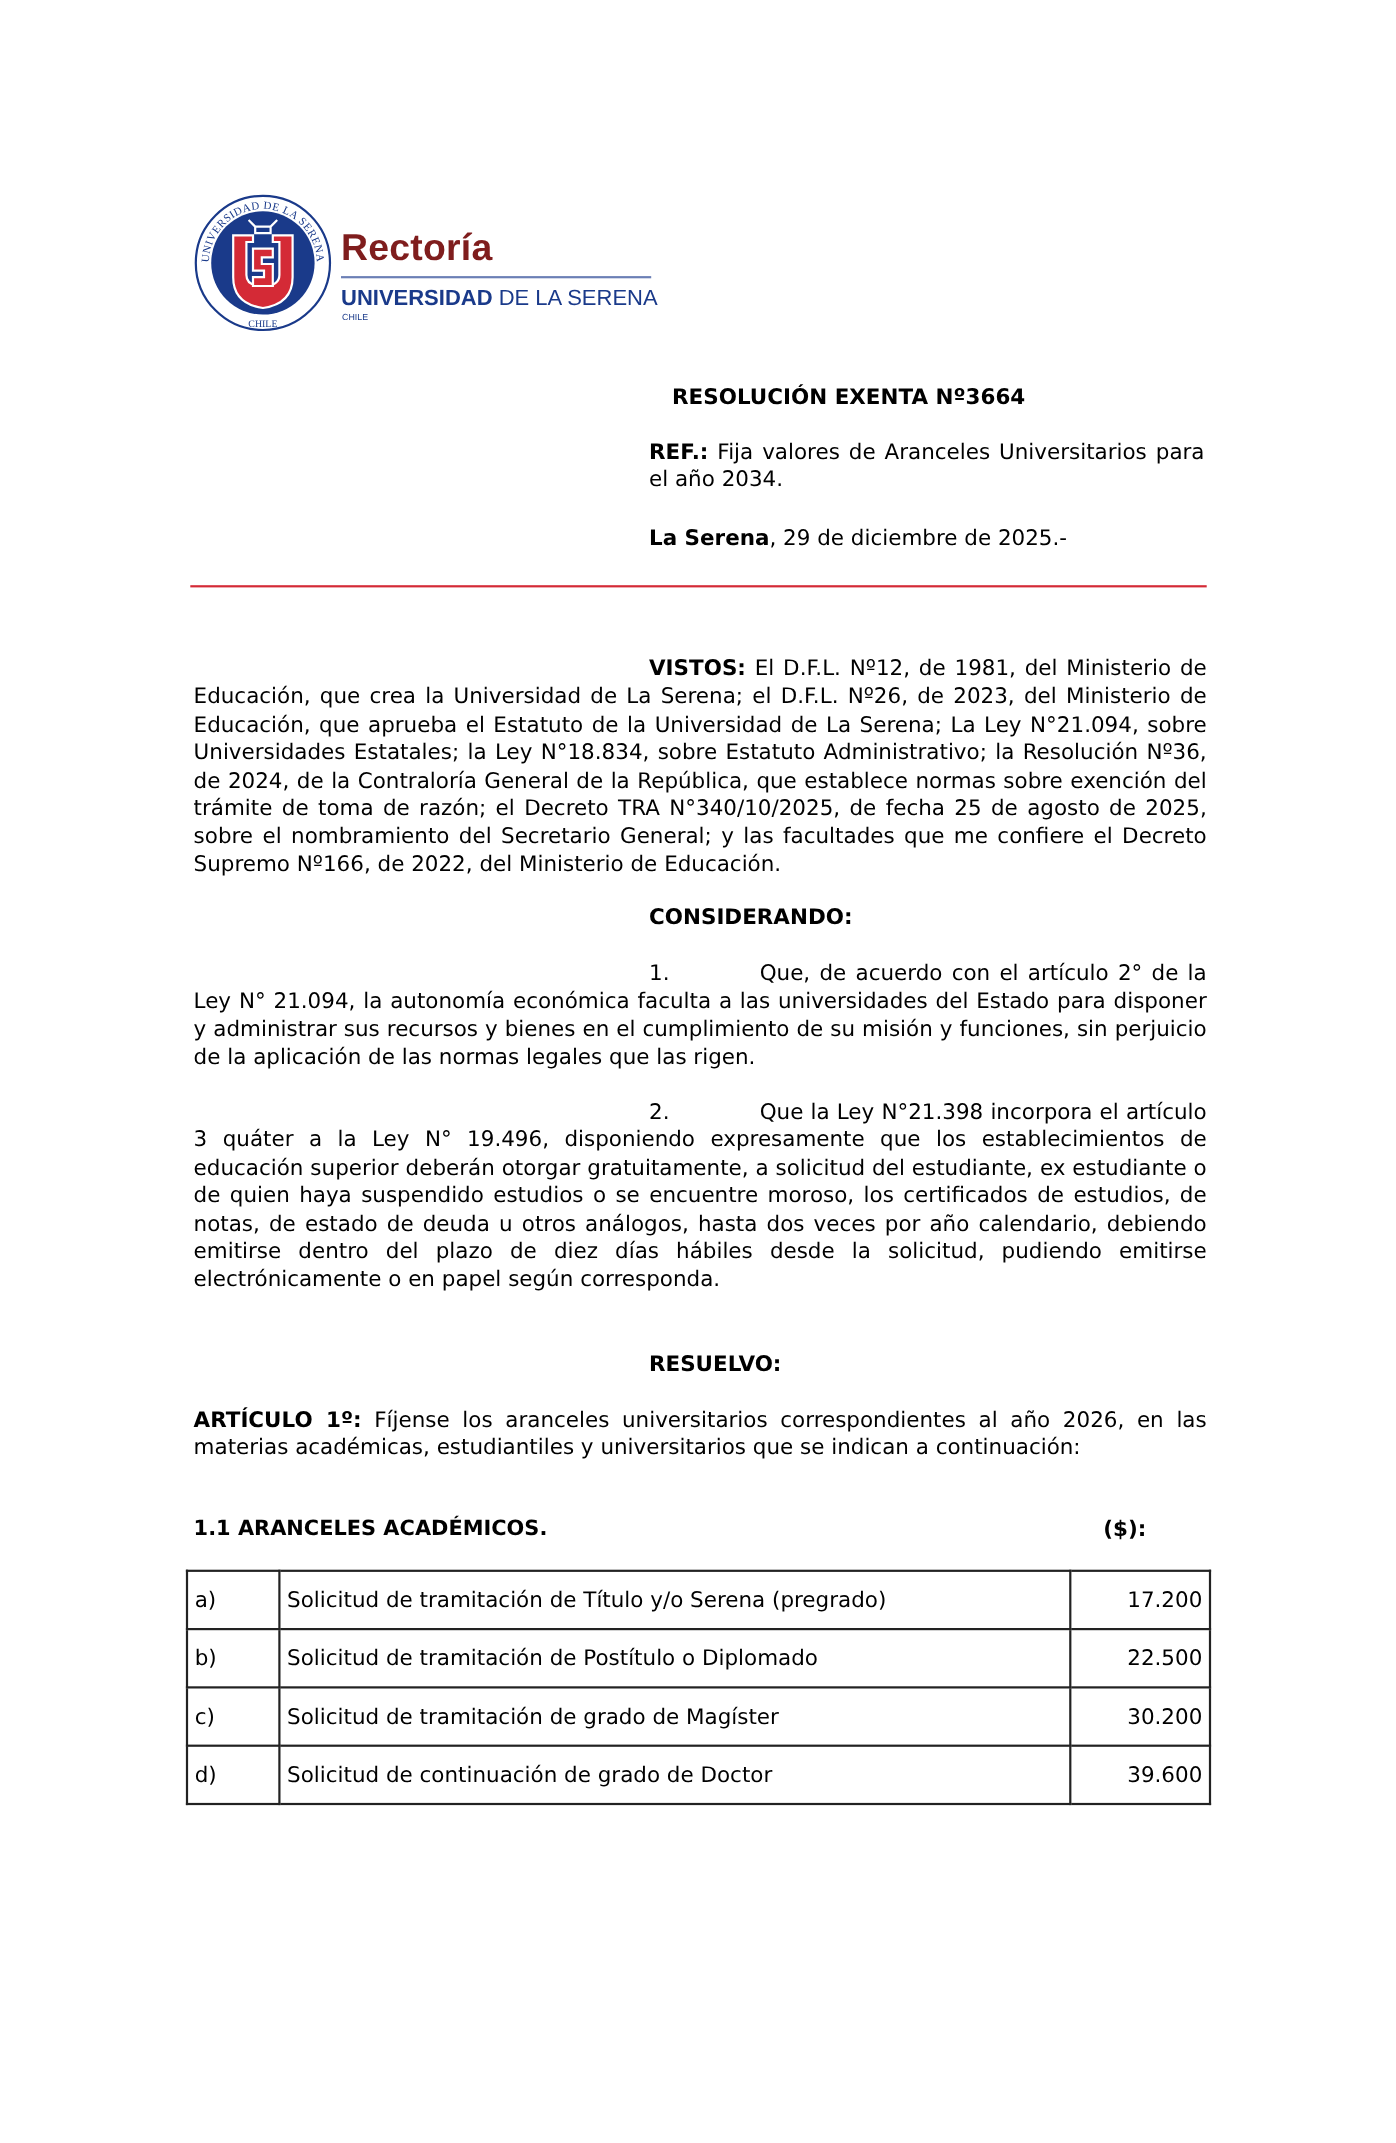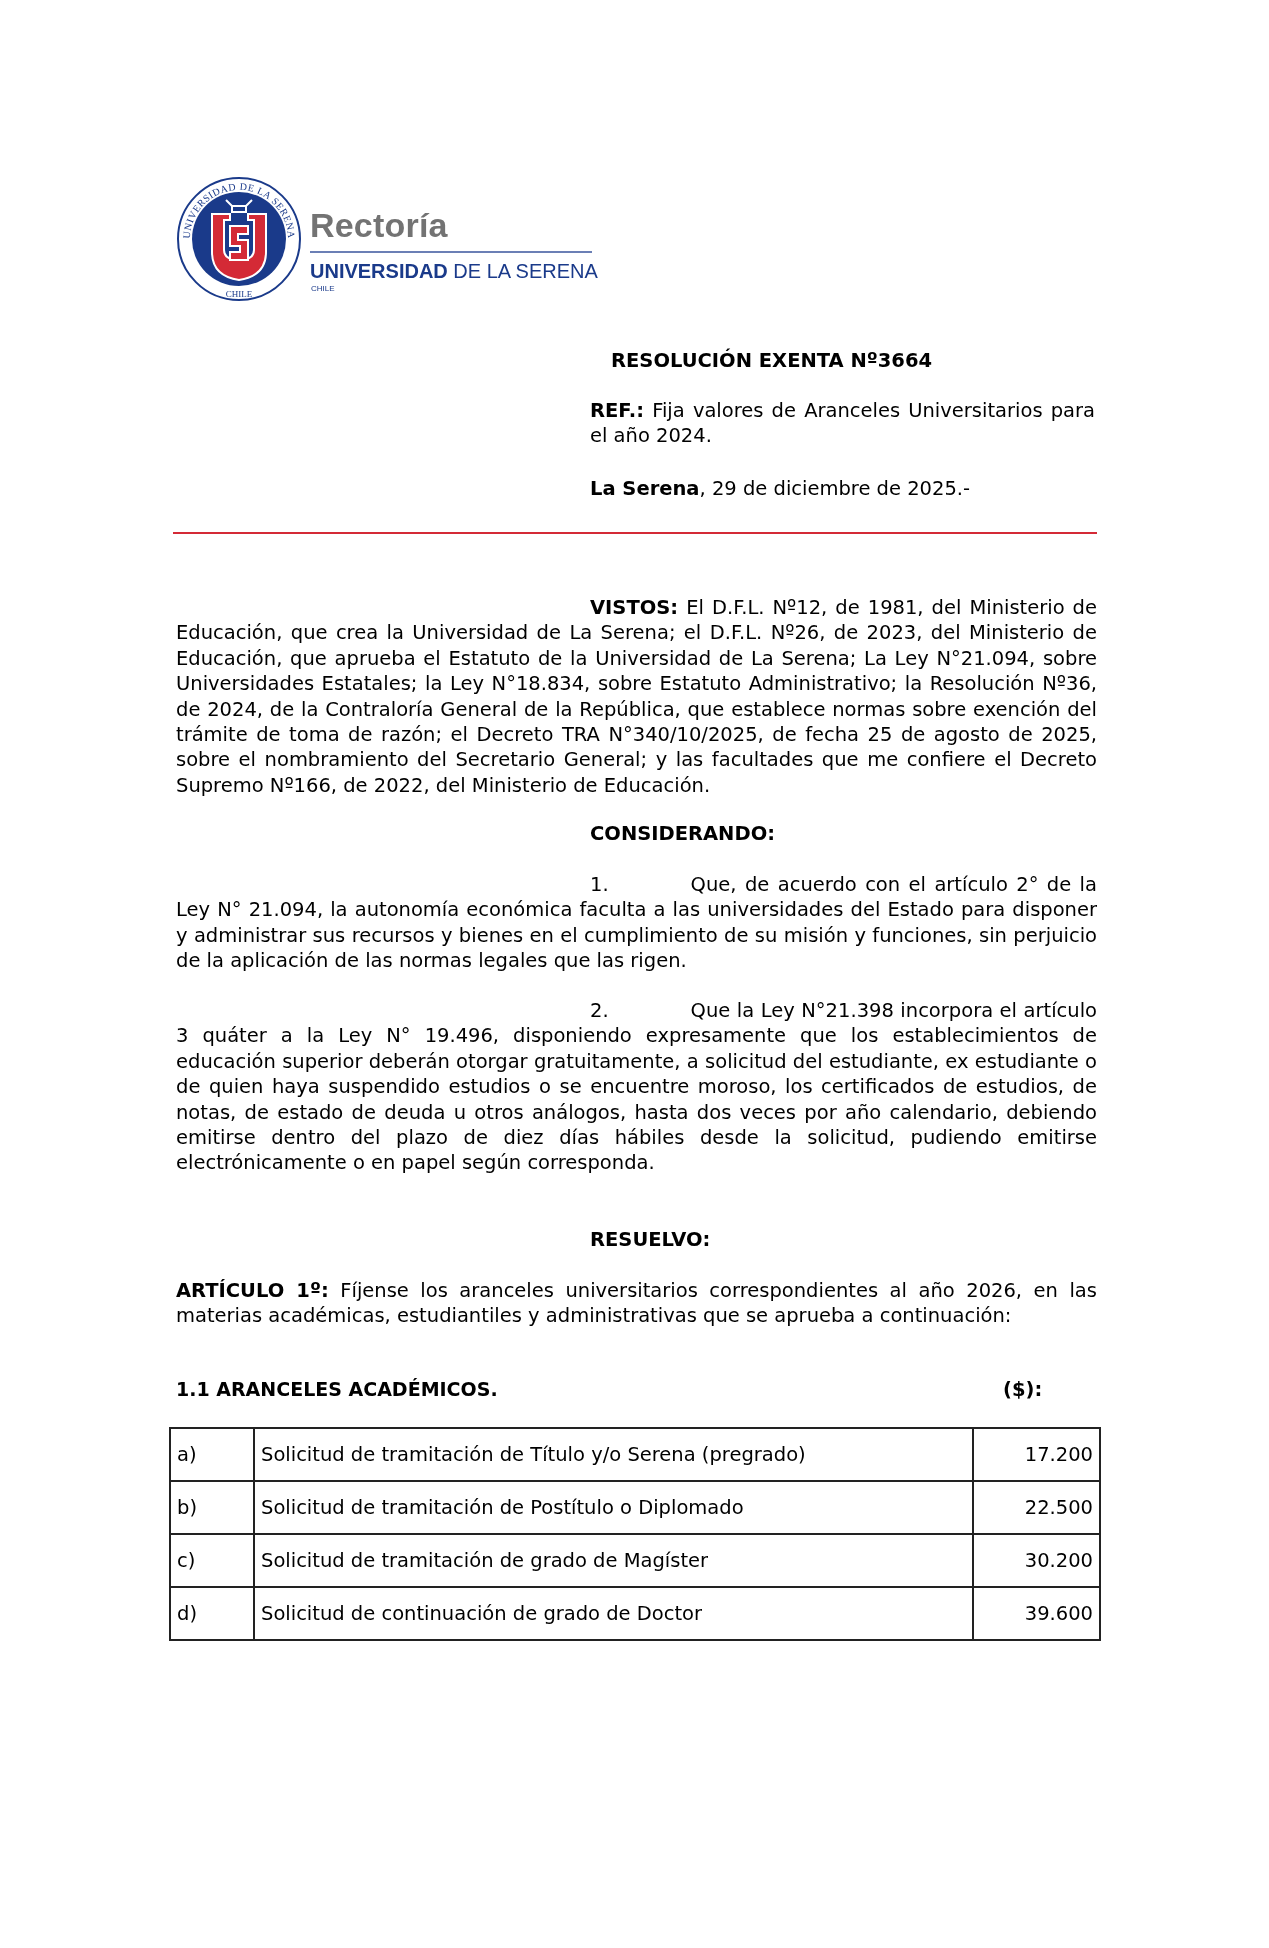--- a/index.html
+++ b/index.html
@@ -3,21 +3,21 @@
 <meta charset="utf-8">
 <style>
   html, body { margin: 0; padding: 0; background: #ffffff; }
   body { width: 1269px; height: 1948px; position: relative; overflow: hidden;
          font-family: "DejaVu Sans", sans-serif; color: #000; }
   .abs { position: absolute; }
 
   
   #logo-seal { left: 176px; top: 176px; width: 126px; height: 126px; }
   #logo-title { left: 310px; top: 206px; font-family: "Liberation Sans", sans-serif; font-weight: bold;
-                font-size: 34px; color: #737373; letter-spacing: 0.2px; }
+                font-size: 34px; color: #7f1d1d; letter-spacing: 0.2px; }
   #logo-rule { left: 310px; top: 251px; width: 282px; height: 2px; background: #6b7fb5; }
   #logo-univ { left: 310px; top: 260px; font-family: "Liberation Sans", sans-serif; font-size: 20px; color: #1a3a8a; white-space: nowrap; }
   #logo-univ b { font-weight: bold; }
   #logo-country { left: 311px; top: 284px; font-family: "Liberation Sans", sans-serif; font-size: 8px; color: #1a3a8a; }
 
   
   .hdr { left: 590px; width: 505px; font-size: 19.5px; line-height: 25px; }
   .just { text-align: justify; text-align-last: left; }
   #res-title { top: 348px; font-weight: bold; margin-left: 21px; }
   #ref-block { top: 398px; }
@@ -68,33 +68,33 @@
     <path d="M56 30 h14 v6 h-14 z M56 30 l-6 -6 M70 30 l6 -6" stroke="#ffffff" stroke-width="2" fill="none"></path>
     <path d="M54 50 h18 v8 h-10 v6 h10 v20 h-18 v-8 h10 v-6 h-10 z" fill="#d42a36" stroke="#ffffff" stroke-width="2"></path>
   </svg>
 </div>
 <div id="logo-title" class="abs">Rectoría</div>
 <div id="logo-rule" class="abs"></div>
 <div id="logo-univ" class="abs"><b>UNIVERSIDAD</b><span> DE LA SERENA</span></div>
 <div id="logo-country" class="abs">CHILE</div>
 
 <div id="res-title" class="abs hdr">RESOLUCIÓN EXENTA Nº3664</div>
-<div id="ref-block" class="abs hdr just"><b>REF.:</b><span> Fija valores de Aranceles Universitarios para el año 2024.</span></div>
+<div id="ref-block" class="abs hdr just"><b>REF.:</b><span> Fija valores de Aranceles Universitarios para el año 2034.</span></div>
 <div id="date-line" class="abs hdr"><b>La Serena</b><span>, 29 de diciembre de 2025.-</span></div>
 
 <div id="red-rule" class="abs"></div>
 
 <div id="vistos" class="abs body-text"><span class="indent"></span><b>VISTOS:</b><span> El D.F.L. Nº12, de 1981, del Ministerio de Educación, que crea la Universidad de La Serena; el D.F.L. Nº26, de 2023, del Ministerio de Educación, que aprueba el Estatuto de la Universidad de La Serena; La Ley N°21.094, sobre Universidades Estatales; la Ley N°18.834, sobre Estatuto Administrativo; la Resolución Nº36, de 2024, de la Contraloría General de la República, que establece normas sobre exención del trámite de toma de razón; el Decreto TRA N°340/10/2025, de fecha 25 de agosto de 2025, sobre el nombramiento del Secretario General; y las facultades que me confiere el Decreto Supremo Nº166, de 2022, del Ministerio de Educación.</span></div>
 
 <div id="considerando-head" class="abs center-head">CONSIDERANDO:</div>
 <div id="cons1" class="abs body-text"><span class="num-indent"></span><span>1.</span><span class="num-gap"></span><span>Que, de acuerdo con el artículo 2° de la Ley N° 21.094, la autonomía económica faculta a las universidades del Estado para disponer y administrar sus recursos y bienes en el cumplimiento de su misión y funciones, sin perjuicio de la aplicación de las normas legales que las rigen.</span></div>
 <div id="cons2" class="abs body-text"><span class="num-indent"></span><span>2.</span><span class="num-gap"></span><span>Que la Ley N°21.398 incorpora el artículo 3 quáter a la Ley N° 19.496, disponiendo expresamente que los establecimientos de educación superior deberán otorgar gratuitamente, a solicitud del estudiante, ex estudiante o de quien haya suspendido estudios o se encuentre moroso, los certificados de estudios, de notas, de estado de deuda u otros análogos, hasta dos veces por año calendario, debiendo emitirse dentro del plazo de diez días hábiles desde la solicitud, pudiendo emitirse electrónicamente o en papel según corresponda.</span></div>
 
 <div id="resuelvo-head" class="abs center-head">RESUELVO:</div>
-<div id="art1" class="abs body-text"><b>ARTÍCULO 1º:</b><span> Fíjense los aranceles universitarios correspondientes al año 2026, en las materias académicas, estudiantiles y administrativas que se aprueba a continuación:</span></div>
+<div id="art1" class="abs body-text"><b>ARTÍCULO 1º:</b><span> Fíjense los aranceles universitarios correspondientes al año 2026, en las materias académicas, estudiantiles y universitarios que se indican a continuación:</span></div>
 
 <div id="sec-head" class="abs">1.1 ARANCELES ACADÉMICOS.</div>
 <div id="sec-currency" class="abs">($):</div>
 
 <table id="fees-table" class="abs">
   <tbody>
     <tr>
       <td class="letter">a)</td>
       <td class="desc">Solicitud de tramitación de Título y/o Serena (pregrado)</td>
       <td class="amount">17.200</td>

